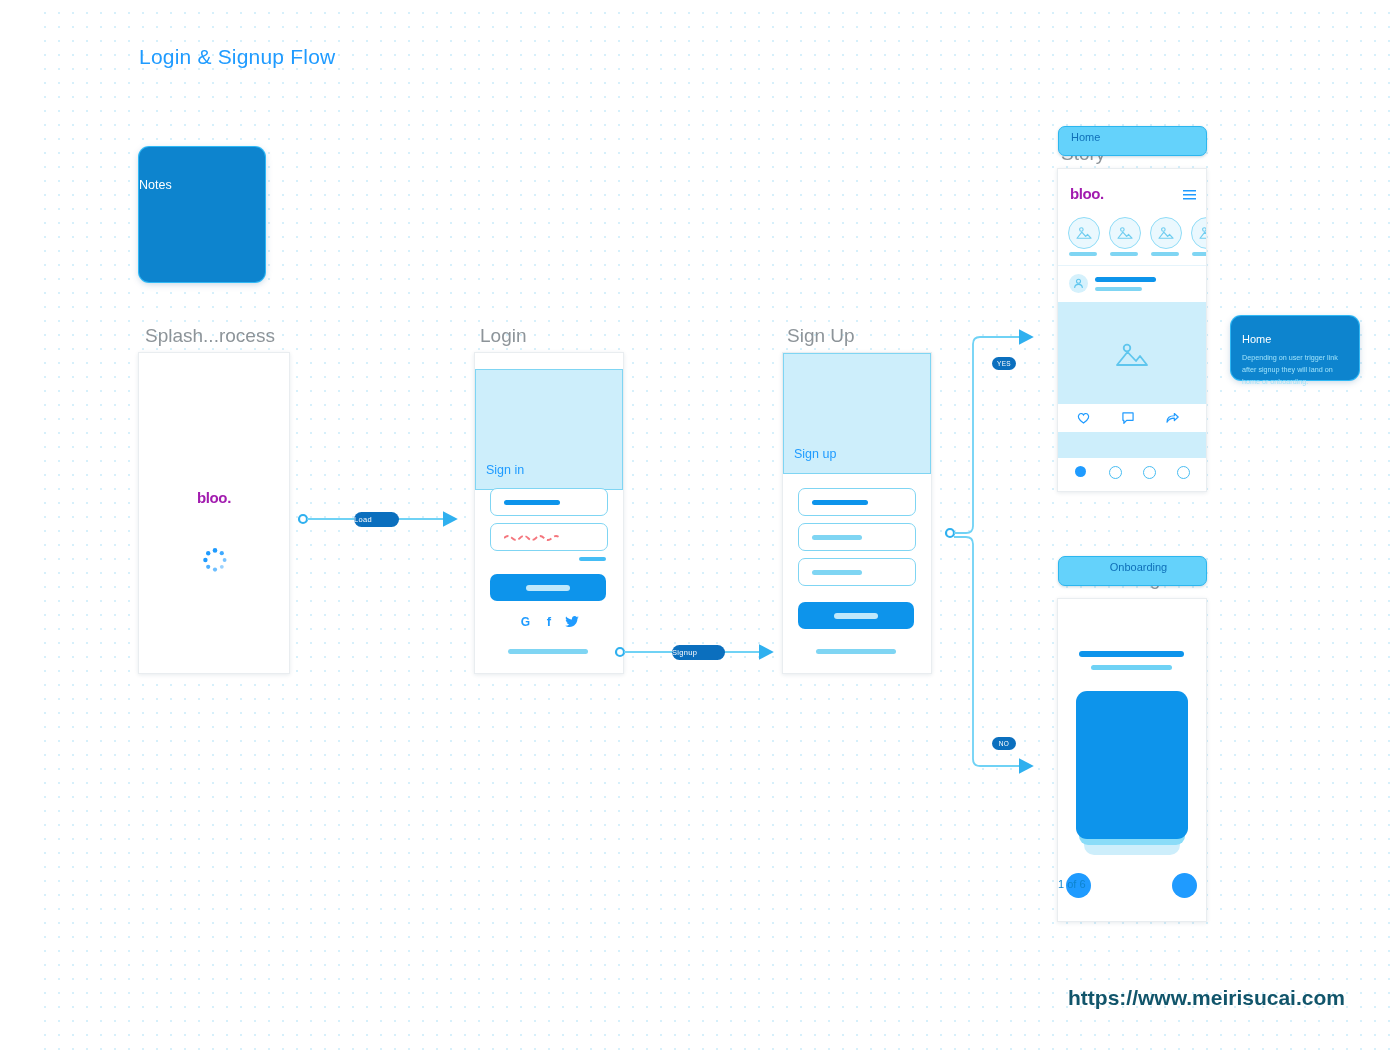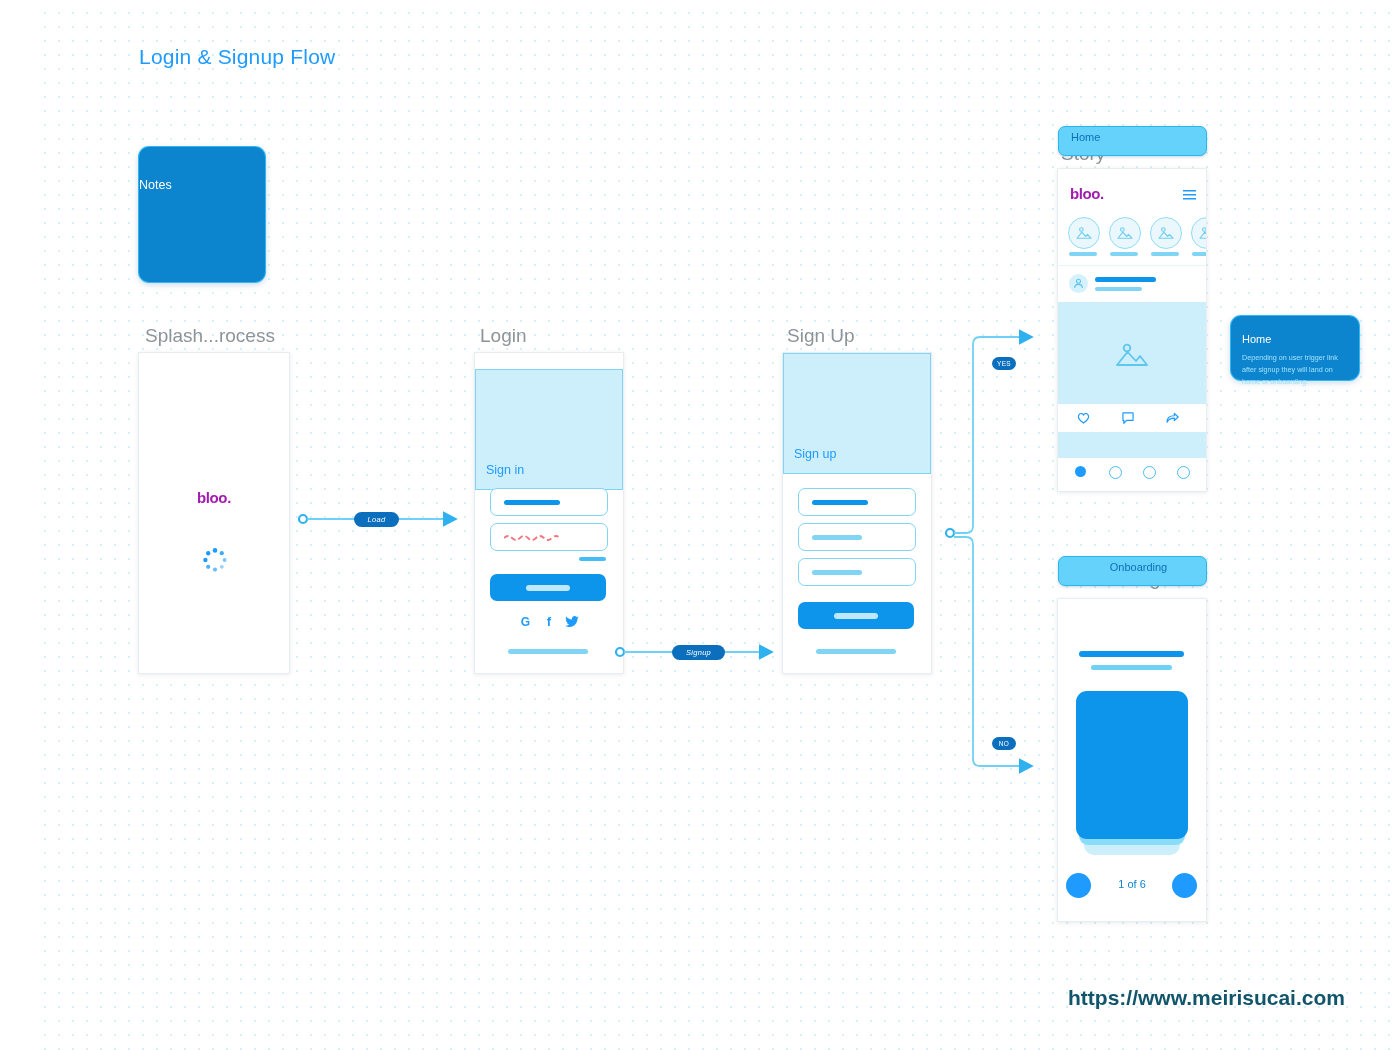--- a/index.html
+++ b/index.html
@@ -113,24 +113,22 @@
   .divider { background: #e6f4fb; }
   .pgnum { font-size: 11px; color: #0d84ce; }
   .rbtn { background: #1f9bff; border-radius: 50%; }
 
   
   .conn-pill {
     background: #0b6fbe;
     border-radius: 9px;
     color: #ffffff;
     font-size: 7.5px;
-    text-align: center;
     line-height: 15px;
     letter-spacing: .3px;
-    font-style: italic;
   }
   .branch-pill {
     background: #0b6fbe;
     border-radius: 8px;
     color: #ffffff;
     font-size: 6.5px;
     text-align: center;
     line-height: 13px;
     letter-spacing: .4px;
   }
@@ -323,21 +321,21 @@
 
   <div class="abs phone" style="left:1025px; top:598px; width:148px; height:322px;">
     <div class="abs bar" style="left:21px; top:52px; width:105px; height:6px; background:#0d94eb;"></div>
     <div class="abs bar" style="left:33px; top:66px; width:81px; height:5px; background:#6fd2f5;"></div>
 
     <div class="abs" style="left:26px; top:236px; width:96px; height:20px; border-radius:10px; background:#cdeefb;"></div>
     <div class="abs" style="left:21px; top:228px; width:106px; height:18px; border-radius:9px; background:#8adcf8;"></div>
     <div class="abs" style="left:18px; top:92px; width:112px; height:148px; border-radius:11px; background:#0d94eb;"></div>
 
     <div class="abs rbtn" style="left:8px; top:274px; width:25px; height:25px;"></div>
-    <div class="abs pgnum" style="left:0; top:279px; width:148px; text-align:center;">1 of 6</div>
+    <div class="abs pgnum" style="left:0; top:279px; width:148px; text-align:left;">1 of 6</div>
     <div class="abs rbtn" style="left:114px; top:274px; width:25px; height:25px;"></div>
   </div>
 
   <svg class="abs" style="left:0; top:0;" width="1400" height="1050">
     <defs>
       <marker id="arw" markerWidth="9" markerHeight="9" refX="7.5" refY="4.5" orient="auto">
         <path d="M0 0 L8.5 4.5 L0 9 Z" fill="#2fb0ef"></path>
       </marker>
     </defs>
 

